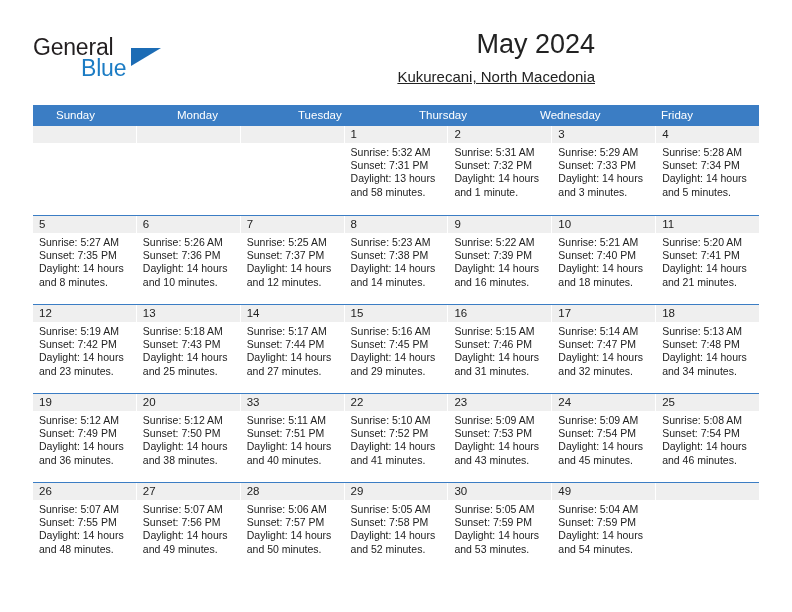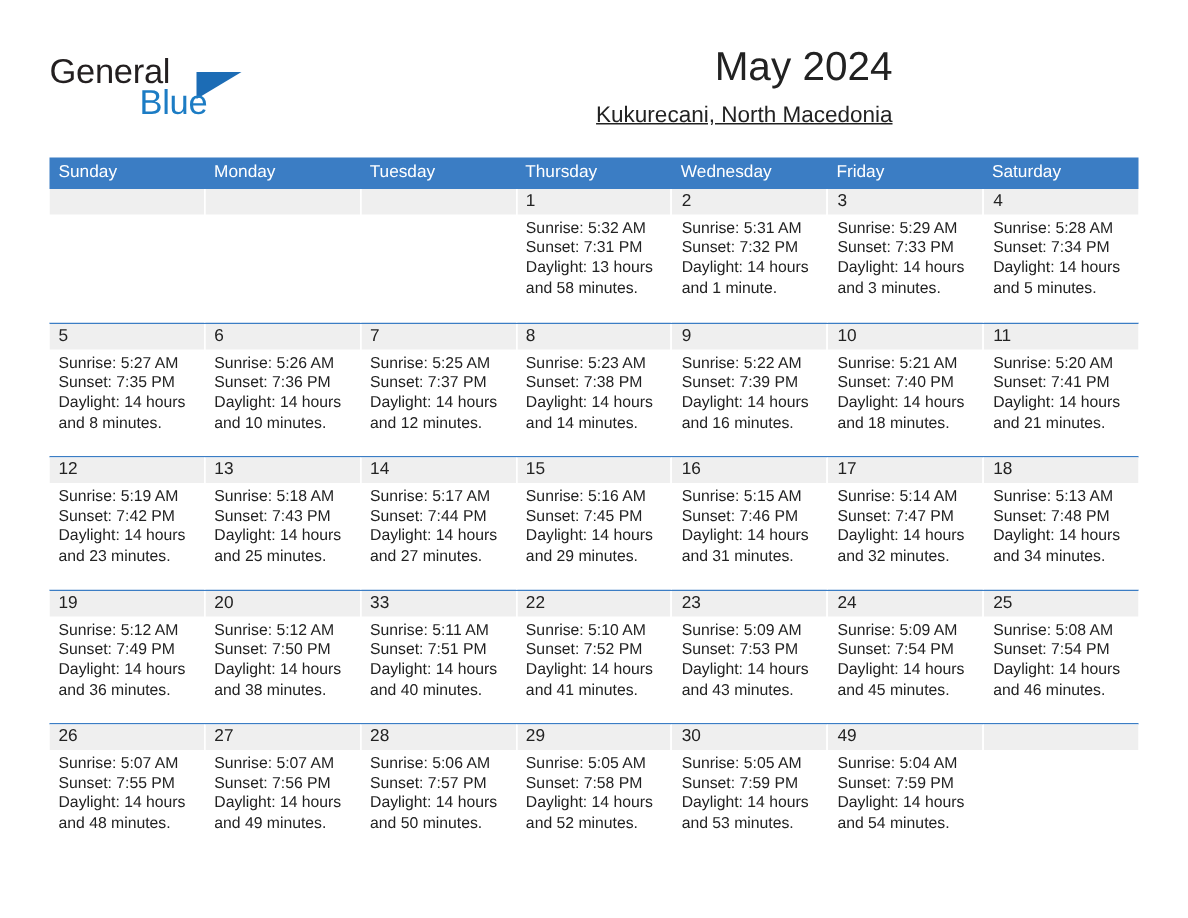--- a/index.html
+++ b/index.html
@@ -40,21 +40,21 @@
     position: absolute;
     left: 0;
     top: 0;
     font-size: 23px;
     letter-spacing: -0.2px;
     color: #231f20;
     font-family: "Liberation Sans", sans-serif;
   }
   .brand-blue {
     position: absolute;
-    left: 60px;
+    left: 48px;
     top: 21px;
     font-size: 23px;
     letter-spacing: -0.2px;
     color: #1c7cc4;
     font-family: "Liberation Sans", sans-serif;
   }
   .brand-triangle {
     position: absolute;
     left: 98px;
     top: 14px;
@@ -96,21 +96,21 @@
   .dow-row {
     display: flex;
     background: #3b7dc4;
     height: 21px;
   }
   .dow {
     flex: 1 1 0;
     color: #ffffff;
     font-size: 11.5px;
     line-height: 21px;
-    padding-left: 6px;
+    padding-left: 23px;
     box-sizing: border-box;
     overflow: hidden;
     white-space: nowrap;
   }
 
   .week {
     display: flex;
     border-top: 1px solid #3b7dc4;
     height: 89px;
     box-sizing: border-box;
@@ -173,21 +173,20 @@
 
   <div class="calendar">
 
     <div class="dow-row">
       <div class="dow">Sunday</div>
       <div class="dow">Monday</div>
       <div class="dow">Tuesday</div>
       <div class="dow">Thursday</div>
       <div class="dow">Wednesday</div>
       <div class="dow">Friday</div>
-      <div class="dow">Saturday</div>
     </div>
 
     <div class="week first">
       <div class="cell empty">
         <div class="daynum-band"></div>
         <div class="cell-body">
           <div></div>
           <div></div>
           <div></div>
           <div></div>

